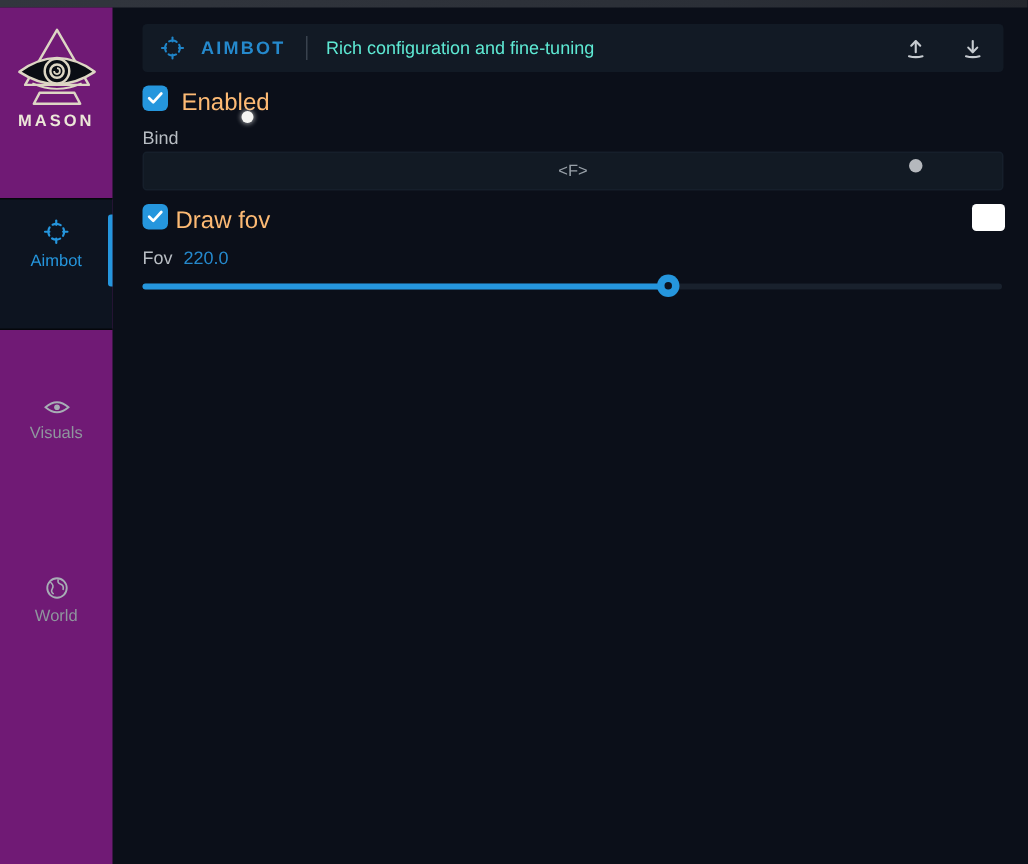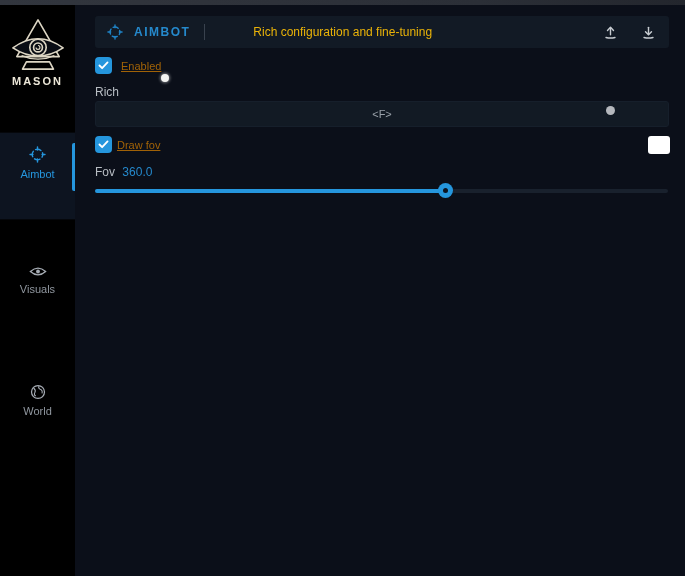--- a/index.html
+++ b/index.html
@@ -9,21 +9,21 @@
     background:#0b0f19;
     font-family:"Liberation Sans", sans-serif;
   }
   #app { position:relative; width:685px; height:576px; background:#0b0f19; }
 
   
   .topstrip { position:absolute; top:0; left:0; width:685px; height:5px;
     background:linear-gradient(90deg,#32363e 0%,#2b2f37 70%,#23262d 100%); }
 
   
-  .sidebar { position:absolute; top:5px; left:0; width:75px; height:571px; background:#000000; }
+  .sidebar { position:absolute; top:5px; left:0; width:75px; height:571px; background:#701a75; }
   .logo-wrap { position:absolute; top:12px; left:0; width:75px; text-align:center; }
   .logo-wrap svg { display:block; margin:0 auto; }
   .logo-text { margin-top:2px; font-size:11px; font-weight:bold; letter-spacing:2px;
     color:#ece7d8; }
 
   .nav-item { position:absolute; left:0; width:75px; text-align:center; cursor:pointer; }
   .nav-item .nav-icon { display:flex; justify-content:center; color:#a7adb5; }
   .nav-item .nav-label { margin-top:5px; font-size:11px; color:#8f969e; }
 
   .nav-item.active { top:127px; height:88px; background:#0d1420;
@@ -35,30 +35,30 @@
 
   .nav-item.plain { padding-top:6px; }
 
   
   .header-bar { position:absolute; left:95px; top:16px; width:574px; height:32px;
     background:#121a25; border-radius:3px; display:flex; align-items:center; }
   .header-crosshair { margin-left:12px; display:flex; color:#1f85c9; }
   .header-title { margin-left:11px; font-size:12px; font-weight:bold; letter-spacing:1.5px;
     color:#2589cc; }
   .header-sep { width:1px; height:16px; background:#39424e; margin:0 12px 0 14px; }
-  .header-sub { font-size:12px; color:#eab308;margin-left:36px; }
+  .header-sub { font-size:12px; color:#5eead4; }
   .header-actions { margin-left:auto; margin-right:12px; display:flex; gap:20px; }
   .icon-btn { display:flex; align-items:center; justify-content:center; width:18px; height:18px;
     color:#c7ccd1; cursor:pointer; }
 
   .checkbox { position:absolute; width:17px; height:17px; border-radius:4px;
     background:var(--accent); display:flex; align-items:center; justify-content:center; cursor:pointer; }
   .checkbox svg { display:none; }
   .checkbox.checked svg { display:block; }
-  .cb-label { position:absolute; font-size:11px; color:#a16207;text-decoration:underline; }
+  .cb-label { position:absolute; font-size:16px; color:#fdba74; }
 
   .field-label { position:absolute; font-size:12px; color:#b8bdc3; }
 
   .bind-input { position:absolute; left:95px; top:101px; width:574px; height:26px;
     background:#121a24; border:1px solid #161f2b; border-radius:3px;
     display:flex; align-items:center; justify-content:center; cursor:pointer; }
   .bind-value { font-size:11px; color:#98a0a8; }
 
   .swatch { position:absolute; left:648px; top:136px; width:22px; height:18px;
     border-radius:3px; cursor:pointer; }
@@ -180,36 +180,36 @@
     </span>
   </div>
 
   <div class="checkbox checked" style="left:95px; top:57px;" id="cb-enabled">
     <svg width="11" height="9" viewBox="0 0 12 10">
       <path d="M1.5 5 L4.5 8 L10.5 1.5" fill="none" stroke="#ffffff" stroke-width="2" stroke-linecap="round" stroke-linejoin="round"></path>
     </svg>
   </div>
   <span class="cb-label" style="left:121px; top:60px;">Enabled</span>
 
-  <span class="field-label" style="left:95px; top:85px;">Rich</span>
+  <span class="field-label" style="left:95px; top:85px;">Bind</span>
   <div class="bind-input">
     <span class="bind-value">&lt;F&gt;</span>
   </div>
 
   <div class="checkbox checked" style="left:95px; top:136px;" id="cb-drawfov">
     <svg width="11" height="9" viewBox="0 0 12 10">
       <path d="M1.5 5 L4.5 8 L10.5 1.5" fill="none" stroke="#ffffff" stroke-width="2" stroke-linecap="round" stroke-linejoin="round"></path>
     </svg>
   </div>
   <span class="cb-label" style="left:117px; top:139px;">Draw fov</span>
   <div class="swatch" id="fov-swatch" style="background: rgb(255, 255, 255);"></div>
 
   <div class="fov-row">
     <span class="fov-name">Fov</span>
-    <span class="fov-value">360.0</span>
+    <span class="fov-value">220.0</span>
   </div>
 
   <div class="slider">
     <div class="slider-track"></div>
     <div class="slider-fill" id="fov-fill" style="width: 61.1111%;"></div>
     <div class="slider-handle" id="fov-handle" style="left: 61.1111%;"></div>
   </div>
 
   <div class="cursor-dot white"></div>
   <div class="cursor-dot gray"></div>

